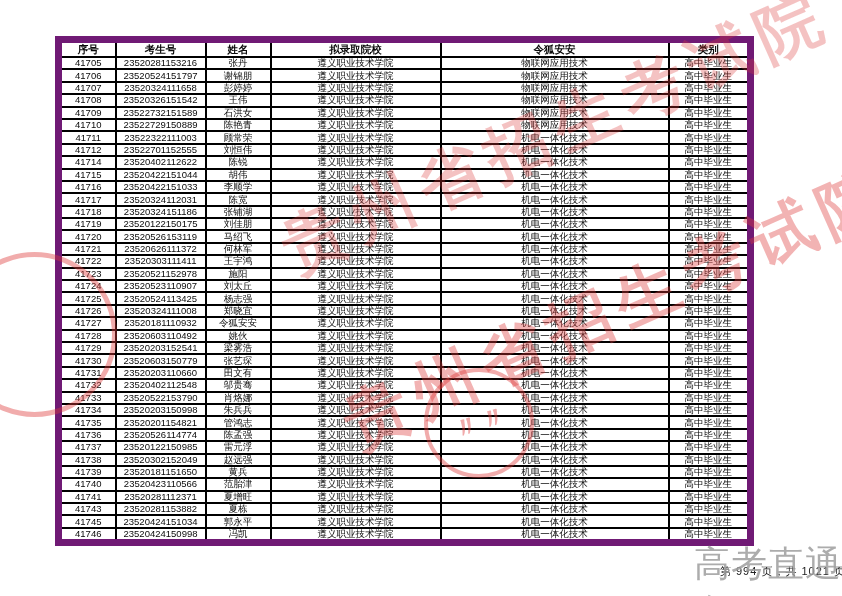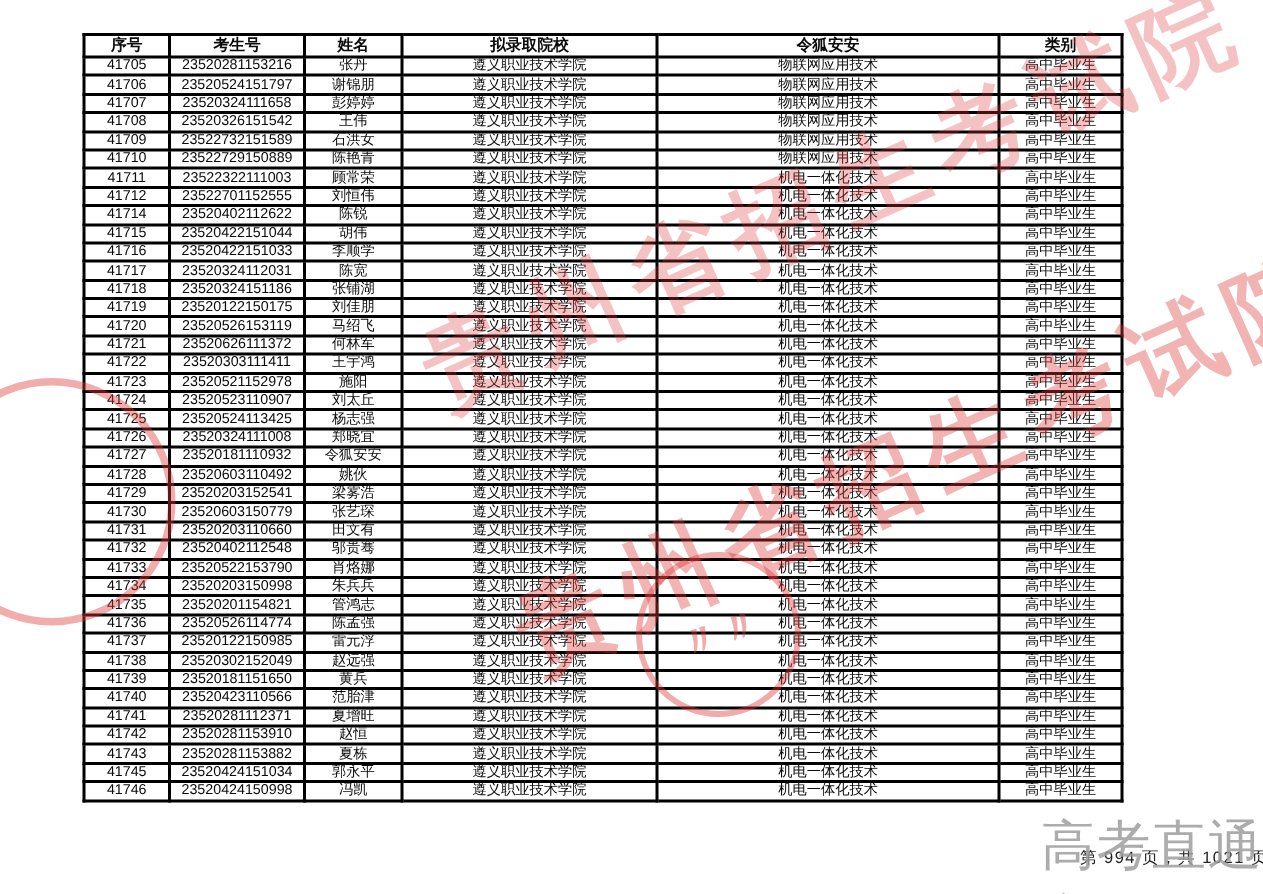--- a/index.html
+++ b/index.html
@@ -3,23 +3,23 @@
 <meta charset="utf-8">
 <style>
   html,body{margin:0;padding:0;}
   body{
     width:842px;height:596px;position:relative;overflow:hidden;
     background:#ffffff;
     font-family:"Liberation Sans","DejaVu Sans",sans-serif;
   }
   .sheet{position:absolute;inset:0;background:#fff;}
   table.admission{
-    position:absolute;left:55px;top:22px;width:692px;
+    position:absolute;left:55px;top:36px;width:692px;
     border-collapse:collapse;table-layout:fixed;
-    border:2px solid #701a75;
+    border:7px solid #701a75;
   }
   table.admission th, table.admission td{
     border:2px solid #000;
     padding:0;margin:0;
     height:10.4px;
     font-size:9.5px;line-height:1.05;
     text-align:center;vertical-align:middle;
     white-space:nowrap;overflow:hidden;
     color:#0a0a0a;
   }
@@ -373,28 +373,20 @@
         </tr>
         <tr>
           <td>41741</td>
           <td>23520281112371</td>
           <td>夏增旺</td>
           <td>遵义职业技术学院</td>
           <td>机电一体化技术</td>
           <td>高中毕业生</td>
         </tr>
         <tr>
-          <td>41742</td>
-          <td>23520281153910</td>
-          <td>赵恒</td>
-          <td>遵义职业技术学院</td>
-          <td>机电一体化技术</td>
-          <td>高中毕业生</td>
-        </tr>
-        <tr>
           <td>41743</td>
           <td>23520281153882</td>
           <td>夏栋</td>
           <td>遵义职业技术学院</td>
           <td>机电一体化技术</td>
           <td>高中毕业生</td>
         </tr>
         <tr>
           <td>41745</td>
           <td>23520424151034</td>

